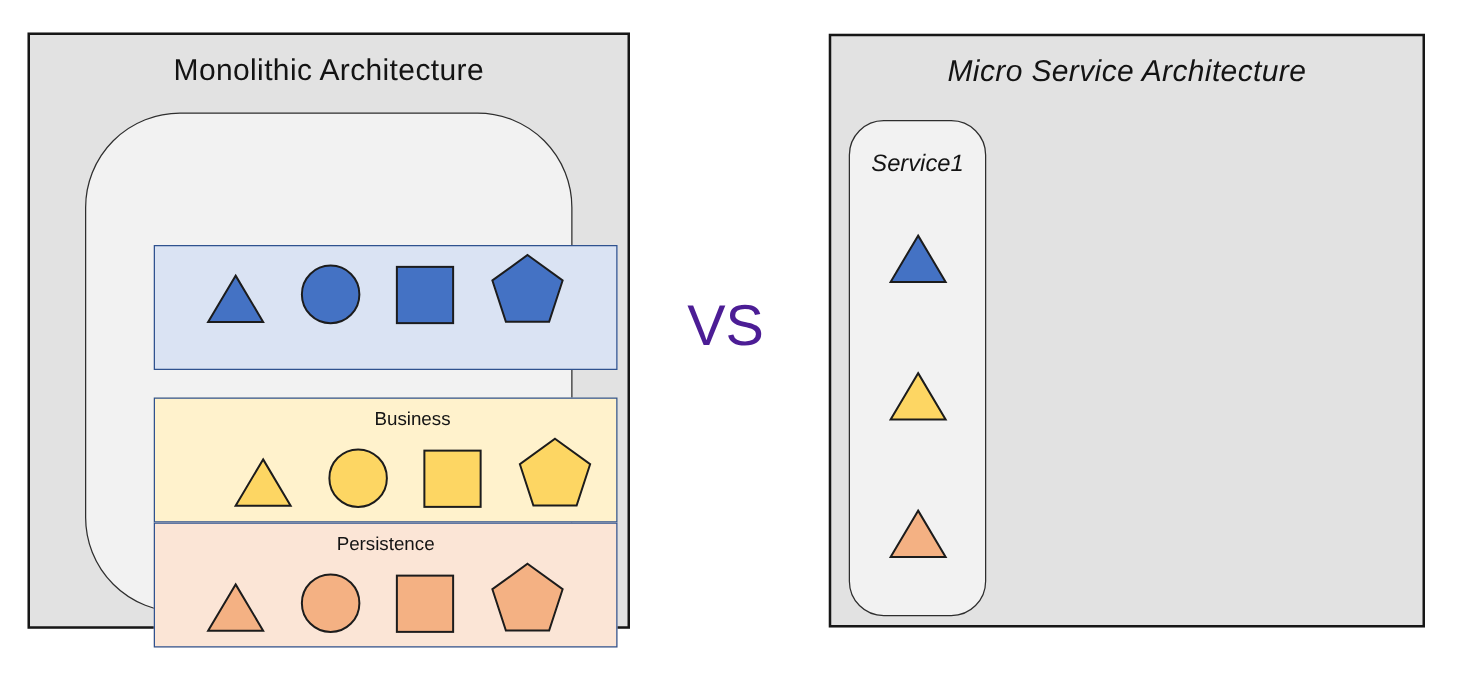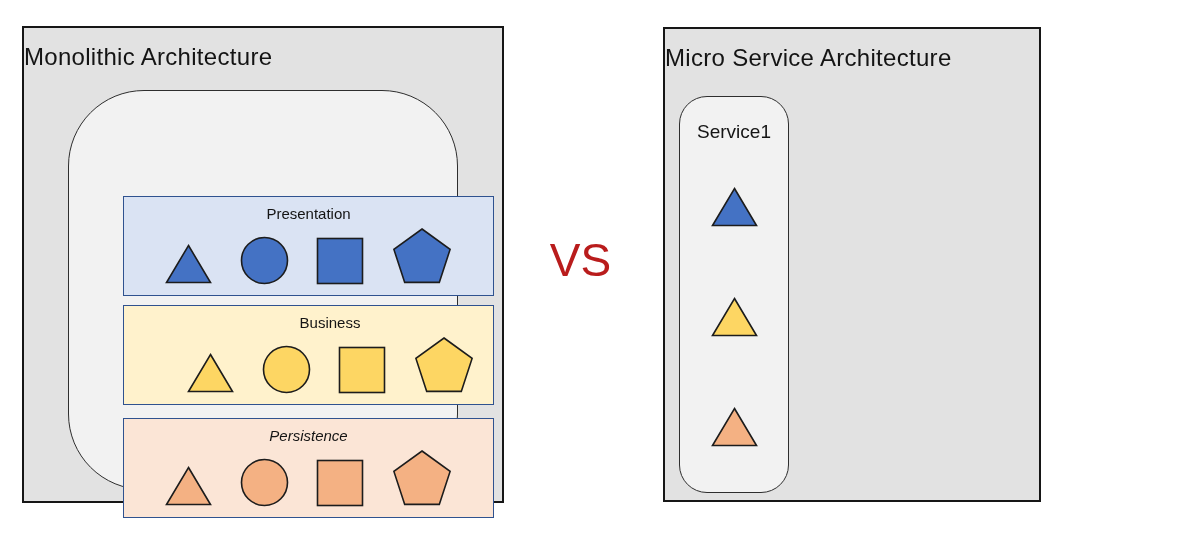--- a/index.html
+++ b/index.html
@@ -8,39 +8,39 @@
     background:#ffffff; color:#141414;
     font-family:"Liberation Sans", sans-serif;
     overflow:hidden;
   }
   .panel {
     position:absolute; box-sizing:border-box;
     border:2px solid #161616;
     background:var(--panel-bg, #e2e2e2);
   }
   #left-panel  { left:22px;  top:26px; width:482px; height:477px; }
-  #right-panel { left:663px; top:27px; width:378px; height:475px; }
+  #right-panel { left:663px; top:27px; width:477px; height:475px;font-style:italic; }
   .panel-title {
-    text-align:left; font-size:24px; margin-top:15px;
+    text-align:center; font-size:24px; margin-top:15px;
     letter-spacing:0.3px; white-space:nowrap;
   }
   
   .mono-container {
     position:absolute; left:44px; top:62px; width:390px; height:400px;
     box-sizing:border-box;
     background:var(--container-bg, #f2f2f2);
     border:1.6px solid #2e2e2e; border-radius:76px;
   }
   .band {
     position:absolute; left:54px; width:371px; height:100px;
     box-sizing:border-box;
     border:1.6px solid var(--band-border, #2f528f);
   }
   #band-0 { top:105px; }
-  #band-1 { top:214px;padding-left:43px; }
+  #band-1 { top:227px;padding-left:43px; }
   #band-2 { top:327px; }
   .band-label { text-align:center; font-size:15px; padding-top:8px; }
   .band-shapes {
     display:flex; justify-content:center; align-items:flex-end;
     gap:27px; height:60px; margin-top:3px;
   }
   
   .services-row { position:absolute; left:14px; top:67px; display:flex; gap:18px; }
   .service-col {
     width:110px; height:397px; box-sizing:border-box;
@@ -51,35 +51,34 @@
   .service-label { margin-top:24px; font-size:19px; white-space:nowrap; }
   .service-shape {
     height:108px; width:100%; margin-top:2px;
     display:flex; align-items:center; justify-content:center;
   }
   .service-shape.first { margin-top:10px; }
   
   .vs {
     position:absolute; left:533px; top:237px; width:95px;
     text-align:center; font-size:46px; line-height:1; font-weight:400;
-    color:#b91c1c;
+    color:#4c1d95;
   }
   .shape { display:inline-flex; }
   .shape svg { display:block; }
 </style>
 </head>
 <body>
 
 <div class="panel" id="left-panel">
   <div class="panel-title">Monolithic Architecture</div>
 
   <div class="mono-container">
 
     <div class="band" id="band-0" style="background: rgb(218, 227, 243);">
-      <div class="band-label">Presentation</div>
       <div class="band-shapes">
         <span class="shape">
             <svg width="49" height="42" viewBox="0 0 49 42">
               <polygon points="24.5,2.5 46.5,39.5 2.5,39.5" fill="#4472c4" stroke="#1c1c1c" stroke-width="1.6"></polygon>
             </svg>
           </span>
         <span class="shape">
             <svg width="49" height="49" viewBox="0 0 49 49">
               <circle cx="24.5" cy="24.5" r="23" fill="#4472c4" stroke="#1c1c1c" stroke-width="1.6"></circle>
             </svg>
@@ -116,21 +115,21 @@
             </svg>
           </span>
         <span class="shape">
             <svg width="62" height="58" viewBox="0 0 62 58">
               <polygon points="31,2 59.1,22.4 48.3,55.4 13.7,55.4 2.9,22.4" fill="#fdd663" stroke="#1c1c1c" stroke-width="1.6"></polygon>
             </svg>
           </span>
       </div>
     </div>
 
-    <div class="band" id="band-2" style="background: rgb(251, 229, 214); font-style: italic;">
+    <div class="band" id="band-2" style="background: rgb(251, 229, 214);">
       <div class="band-label">Persistence</div>
       <div class="band-shapes">
         <span class="shape">
             <svg width="49" height="42" viewBox="0 0 49 42">
               <polygon points="24.5,2.5 46.5,39.5 2.5,39.5" fill="#f4b183" stroke="#1c1c1c" stroke-width="1.6"></polygon>
             </svg>
           </span>
         <span class="shape">
             <svg width="49" height="49" viewBox="0 0 49 49">
               <circle cx="24.5" cy="24.5" r="23" fill="#f4b183" stroke="#1c1c1c" stroke-width="1.6"></circle>

